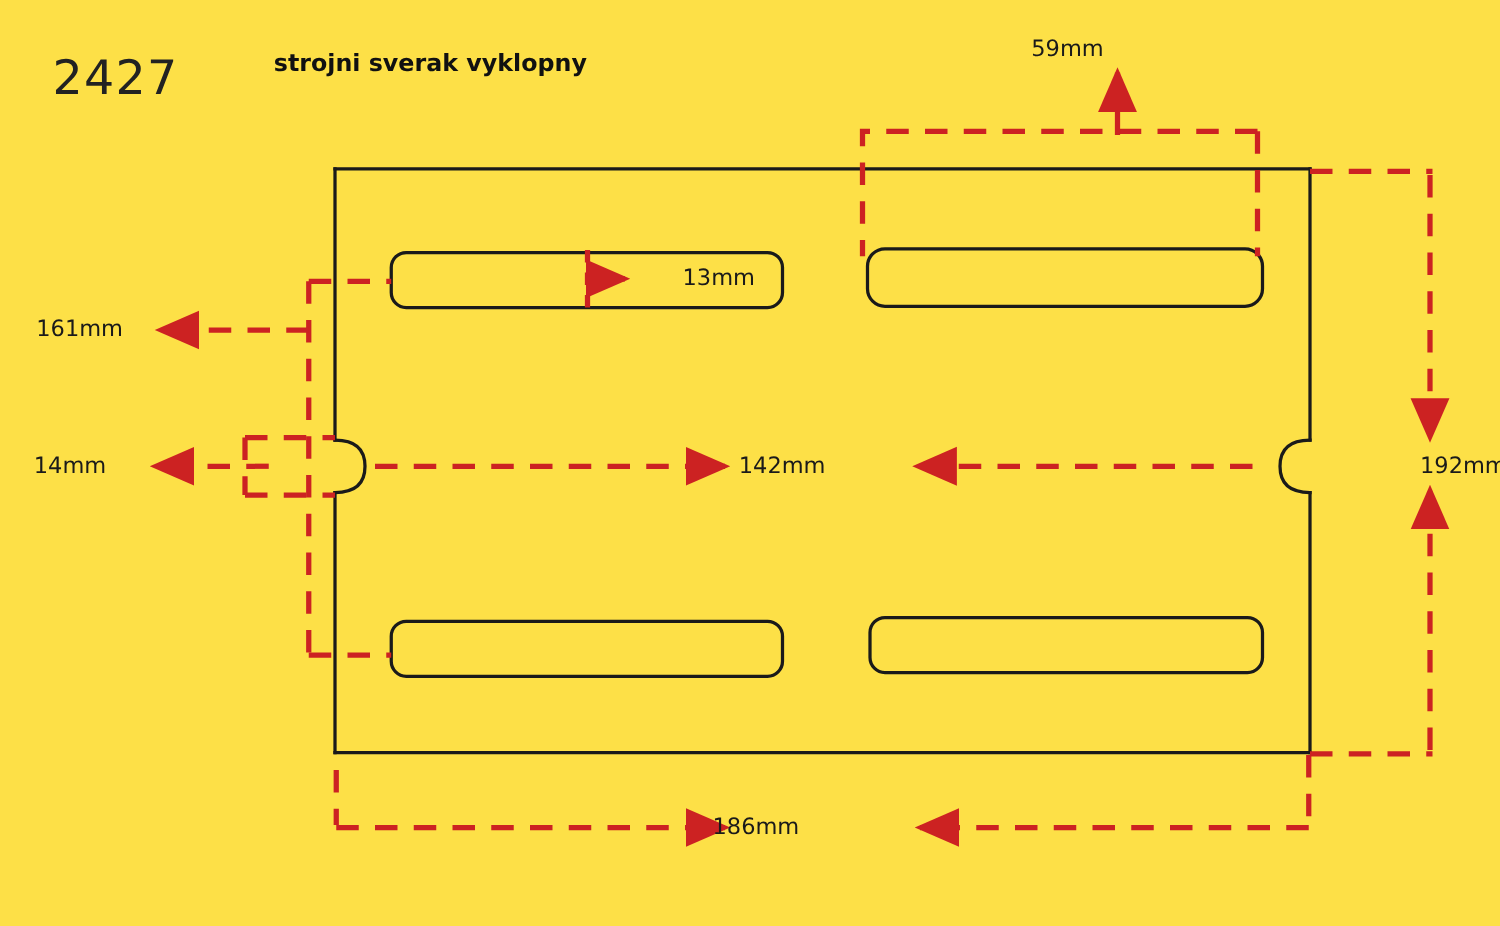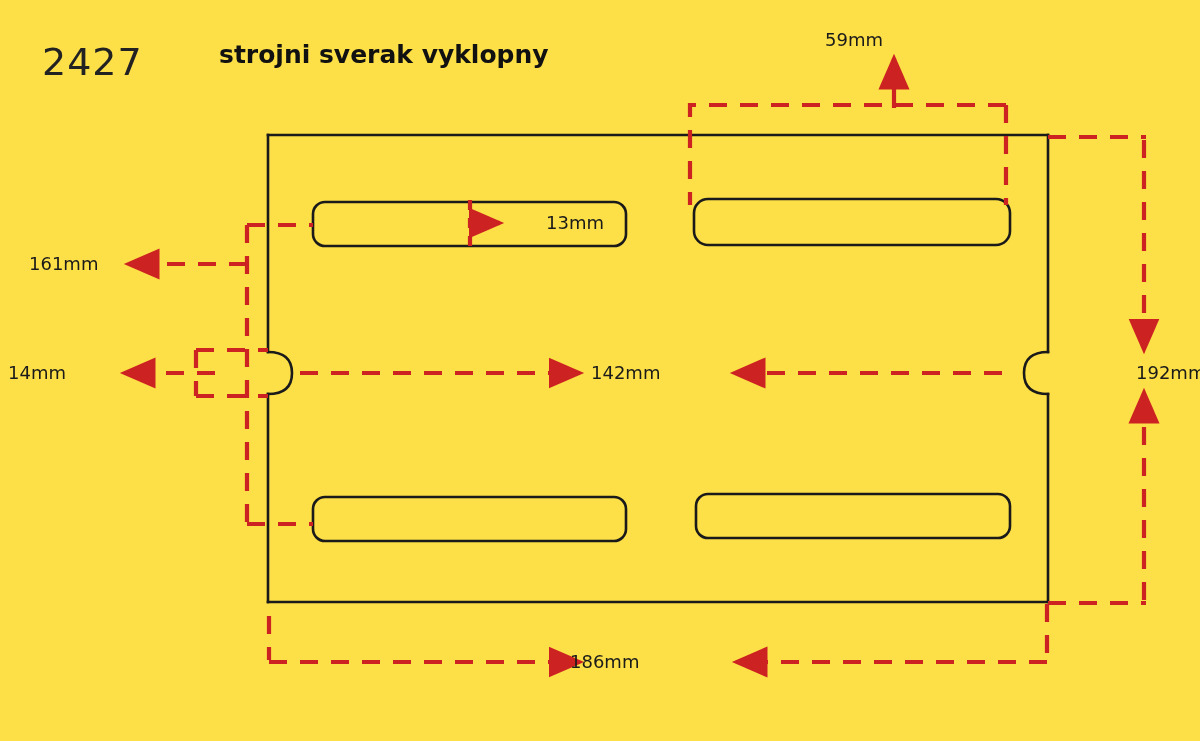--- a/index.html
+++ b/index.html
@@ -31,21 +31,21 @@
   .dim-label {
     font-size: 18px;
     color: #1a1a1a;
   }
   .part-number {
     font-size: 38px;
     color: #222222;
     letter-spacing: 1px;
   }
   .part-title {
-    font-size: 25px;
+    font-size: 19px;
     font-weight: bold;
     color: #111111;
   }
   .watermark {
     font-size: 26px;
     color: #f2f2f2;
     font-weight: bold;
   }
 </style>
 </head>
@@ -120,21 +120,21 @@
   <div class="label part-title" style="left:219px; top:40px;">strojni sverak vyklopny</div>
 
   <div class="label watermark" style="left:205px; top:68px;"></div>
 
   <div class="label dim-label" style="left:825px; top:29px;">59mm</div>
 
   <div class="label dim-label" style="left:29px; top:253px;">161mm</div>
 
   <div class="label dim-label" style="left:509px; top:212px;margin-left:37px;">13mm</div>
 
-  <div class="label dim-label" style="left:8px; top:362px;">14mm</div>
+  <div class="label dim-label" style="left:27px; top:362px;">14mm</div>
 
   <div class="label dim-label" style="left:591px; top:362px;text-align:center;">142mm</div>
 
   <div class="label dim-label" style="left:1104px; top:362px;margin-left:32px;">192mm</div>
 
   <div class="label dim-label" style="left:570px; top:651px;">186mm</div>
 
 </div>
 
 </body></html>

